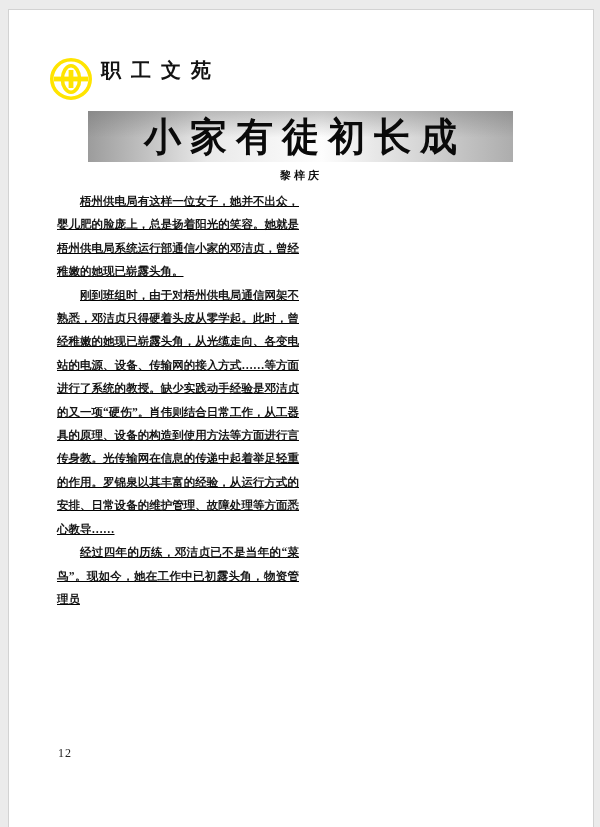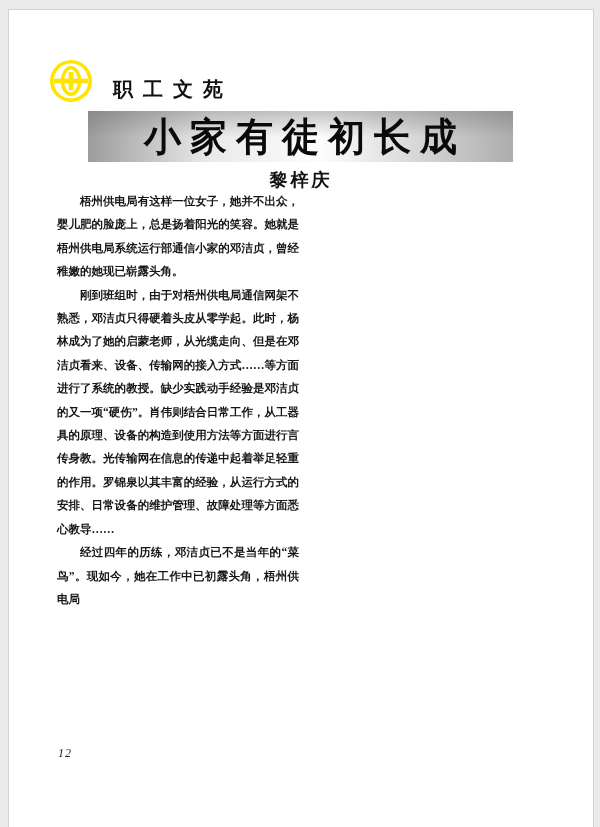--- a/index.html
+++ b/index.html
@@ -15,21 +15,21 @@
     left: 8px; top: 9px;
     width: 586px; height: 818px;
     background: #ffffff;
     border: 1px solid #d2d2d2;
     border-bottom: none;
   }
   .header {
     position: absolute;
     left: 40px; top: 47px;
     height: 46px;
-    display: flex; align-items: flex-end; gap: 20px;
+    display: flex; align-items: flex-start; gap: 8px;
   }
   .logo {
     width: 44px; height: 44px;
     color: var(--logo-yellow, #FFE400);
     flex: 0 0 auto;
   }
   .logo svg { width: 100%; height: 100%; display: block; }
   .section-title {
     font-size: 20px;
     font-weight: bold;
@@ -53,49 +53,49 @@
     color: #0a0a0a;
     padding-left: 9px;
     white-space: nowrap;
     transform: scaleY(1.05);
   }
   .author {
     position: absolute;
     left: 0; top: 158px;
     width: 100%;
     text-align: center;
-    font-size: 18px;
+    font-size: 11px;
     font-weight: bold;
     letter-spacing: 3px;
     color: #111111;
   }
   .columns {
     position: absolute;
     left: 48px; top: 180px;
     width: 497px;
     display: flex;
     gap: 13px;
+    text-decoration: underline;
   }
   .col { width: 242px; flex: 0 0 auto; }
   .para {
     font-size: 11.5px;
     line-height: 23.4px;
     font-weight: bold;
     color: #161616;
     text-align: justify;
     text-indent: 2em;
   }
   .para.no-indent { text-indent: 0; }
   .pagenum {
     position: absolute;
     left: 49px; top: 736px;
     font-size: 12px;
     letter-spacing: 1px;
     color: #222222;
-    font-style: italic;
   }
 </style>
 </head>
 <body>
 
 <div class="page">
 
   <div class="header">
     <span class="logo">
       <svg viewBox="0 0 44 44" aria-hidden="true">
@@ -110,22 +110,22 @@
 
   <div class="banner">
     <h1 class="title">小家有徒初长成</h1>
   </div>
 
   <div class="author">黎梓庆</div>
 
   <div class="columns">
     <div class="col">
         <p class="para">梧州供电局有这样一位女子，她并不出众，婴儿肥的脸庞上，总是扬着阳光的笑容。她就是梧州供电局系统运行部通信小家的邓洁贞，曾经稚嫩的她现已崭露头角。</p>
-        <p class="para">刚到班组时，由于对梧州供电局通信网架不熟悉，邓洁贞只得硬着头皮从零学起。此时，杨林成为了她的启蒙老师，从光缆走向、但是在邓洁贞看来、设备、传输网的接入方式……等方面进行了系统的教授。缺少实践动手经验是邓洁贞的又一项“硬伤”。肖伟则结合日常工作，从工器具的原理、设备的构造到使用方法等方面进行言传身教。光传输网在信息的传递中起着举足轻重的作用。罗锦泉以其丰富的经验，从运行方式的安排、日常设备的维护管理、故障处理等方面悉心教导……</p>
-        <p class="para">经过四年的历练，邓洁贞已不是当年的“菜鸟”。现如今，她在工作中已初露头角，梧州供电局</p>
+        <p class="para">刚到班组时，由于对梧州供电局通信网架不熟悉，邓洁贞只得硬着头皮从零学起。此时，曾经稚嫩的她现已崭露头角，从光缆走向、各变电站的电源、设备、传输网的接入方式……等方面进行了系统的教授。缺少实践动手经验是邓洁贞的又一项“硬伤”。肖伟则结合日常工作，从工器具的原理、设备的构造到使用方法等方面进行言传身教。光传输网在信息的传递中起着举足轻重的作用。罗锦泉以其丰富的经验，从运行方式的安排、日常设备的维护管理、故障处理等方面悉心教导……</p>
+        <p class="para">经过四年的历练，邓洁贞已不是当年的“菜鸟”。现如今，她在工作中已初露头角，物资管理员</p>
       </div>
     <div class="col">
       </div>
   </div>
 
   <div class="pagenum">12</div>
 
 </div>
 
 </body></html>

